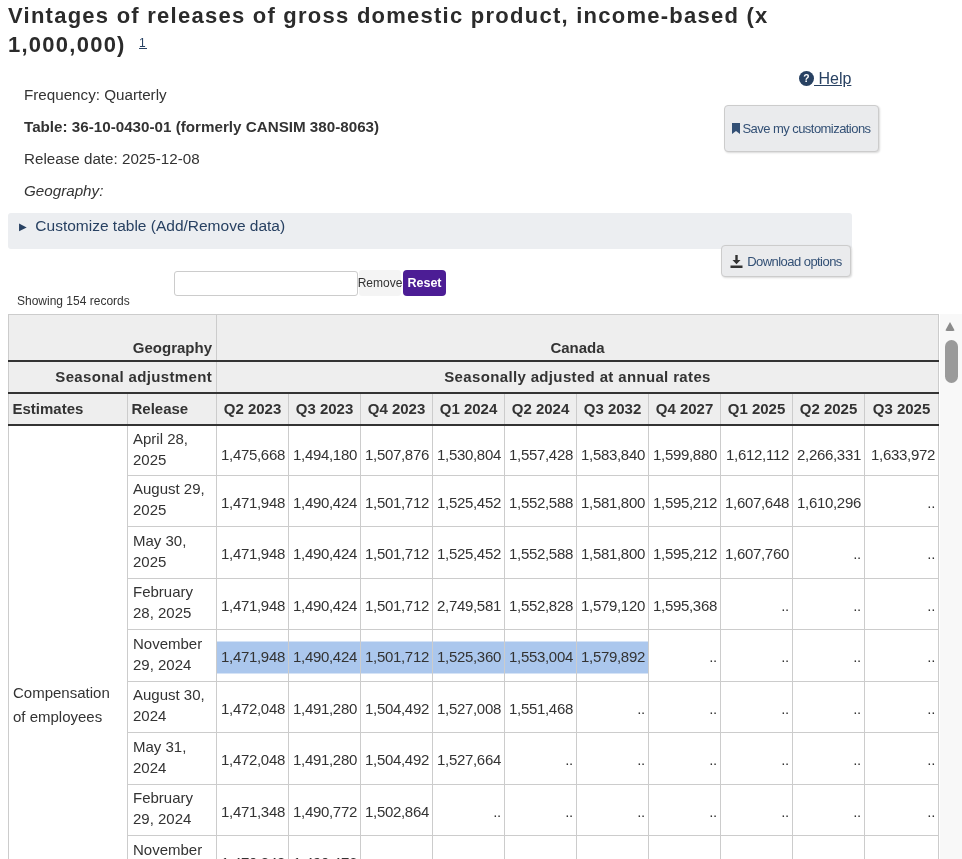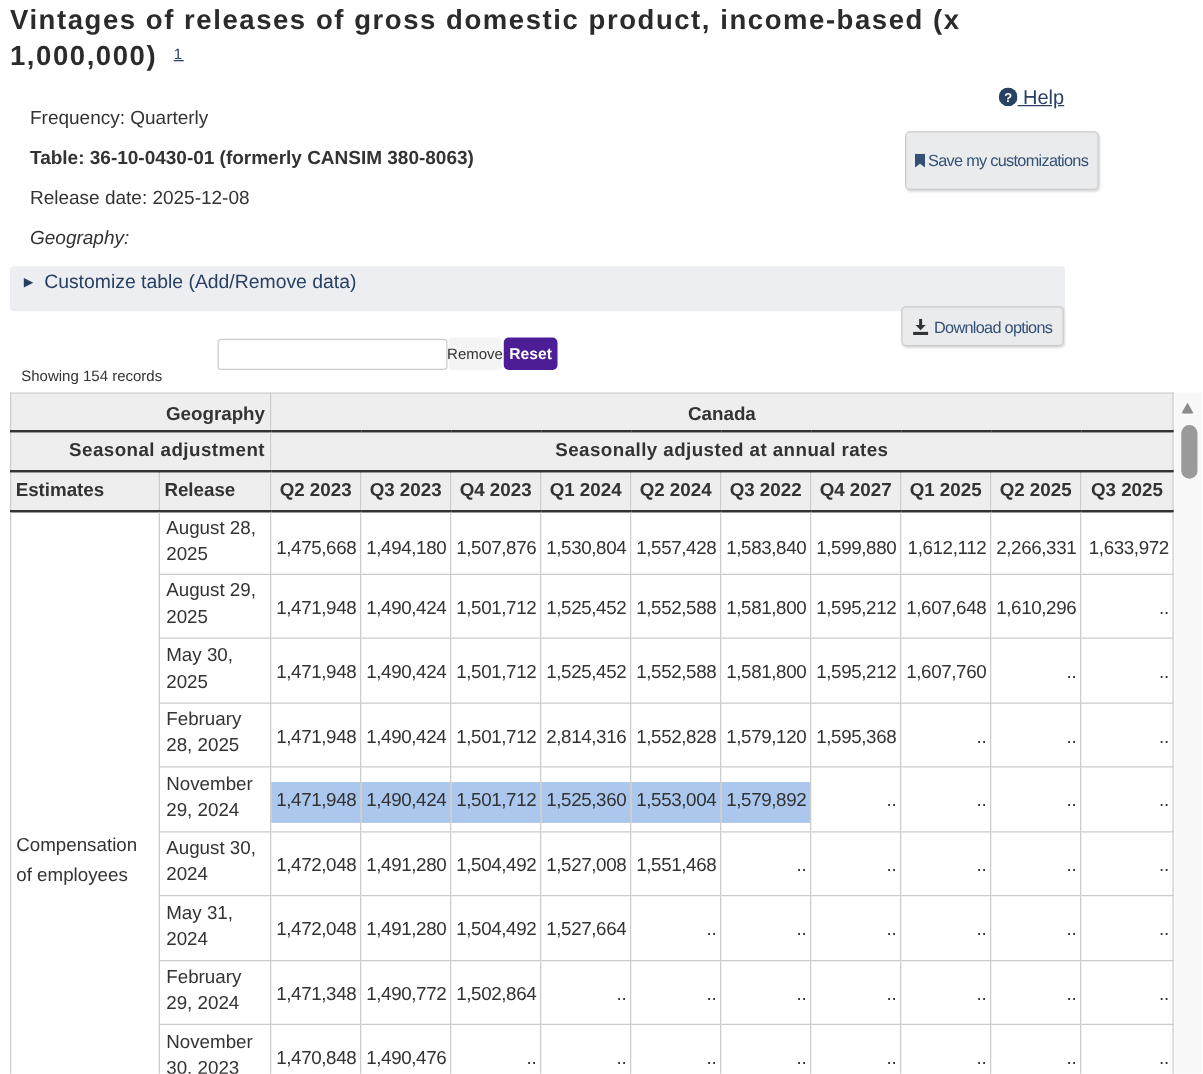--- a/index.html
+++ b/index.html
@@ -60,21 +60,21 @@
   position:absolute; left:8px; top:314px;
   border-collapse:collapse; table-layout:fixed; width:930px;
   font-size:15px; line-height:21.3px;
 }
 #datatable th, #datatable td {
   border:1px solid #ccc; padding:4px 5px; overflow:hidden;
 }
 #datatable thead th { white-space:nowrap; }
 #datatable thead th { background:#eee; font-weight:bold; }
 #datatable thead tr.h1 { height:30px; }
-#datatable tr.h1 th { padding-top:6px; padding-bottom:2px; }
+#datatable tr.h1 th { padding-top:22px; padding-bottom:2px; }
 #datatable tr.h2 th { letter-spacing:0.35px; }
 #datatable thead tr.h2 { height:30px; }
 #datatable thead tr.h3 { height:32px; }
 #datatable thead tr th { border-bottom:2px solid #333; }
 .hr { text-align:right; padding-right:4px !important; }
 .hl { text-align:left; padding-left:3.5px !important;margin-top:21px; }
 .hc { text-align:center; }
 #datatable tbody tr { height:51.5px; }
 #datatable tbody tr.r1 { height:47.5px; }
 #datatable tbody td { background:#fff; vertical-align:middle; }
@@ -141,31 +141,31 @@
         <th colspan="10" class="hc">Seasonally adjusted at annual rates</th>
       </tr>
 <tr class="h3">
         <th class="hl">Estimates</th>
         <th class="hl">Release</th>
         <th class="hc">Q2 2023</th>
         <th class="hc">Q3 2023</th>
         <th class="hc">Q4 2023</th>
         <th class="hc">Q1 2024</th>
         <th class="hc">Q2 2024</th>
-        <th class="hc">Q3 2022</th>
+        <th class="hc">Q3 2032</th>
         <th class="hc">Q4 2027</th>
         <th class="hc">Q1 2025</th>
         <th class="hc">Q2 2025</th>
         <th class="hc">Q3 2025</th>
       </tr>
 </thead>
 <tbody>
 <tr class="r1">
 <td class="est" rowspan="9">Compensation of employees</td>
-<td class="date">August 28, 2025</td>
+<td class="date">April 28, 2025</td>
 <td class="num">1,475,668</td>
         <td class="num">1,494,180</td>
         <td class="num">1,507,876</td>
         <td class="num">1,530,804</td>
         <td class="num">1,557,428</td>
         <td class="num">1,583,840</td>
         <td class="num">1,599,880</td>
         <td class="num">1,612,112</td>
         <td class="num">2,266,331</td>
         <td class="num">1,633,972</td>
@@ -194,21 +194,21 @@
         <td class="num">1,595,212</td>
         <td class="num">1,607,760</td>
         <td class="num">..</td>
         <td class="num">..</td>
 </tr>
 <tr>
 <td class="date">February 28, 2025</td>
 <td class="num">1,471,948</td>
         <td class="num">1,490,424</td>
         <td class="num">1,501,712</td>
-        <td class="num">2,814,316</td>
+        <td class="num">2,749,581</td>
         <td class="num">1,552,828</td>
         <td class="num">1,579,120</td>
         <td class="num">1,595,368</td>
         <td class="num">..</td>
         <td class="num">..</td>
         <td class="num">..</td>
 </tr>
 <tr>
 <td class="date">November 29, 2024</td>
 <td class="num sel">1,471,948</td>

